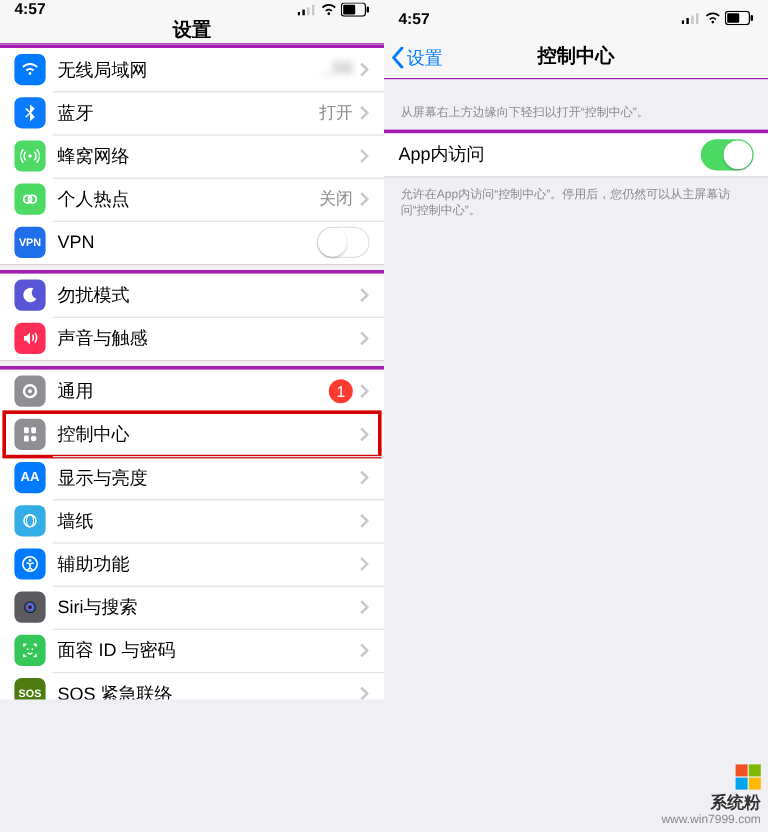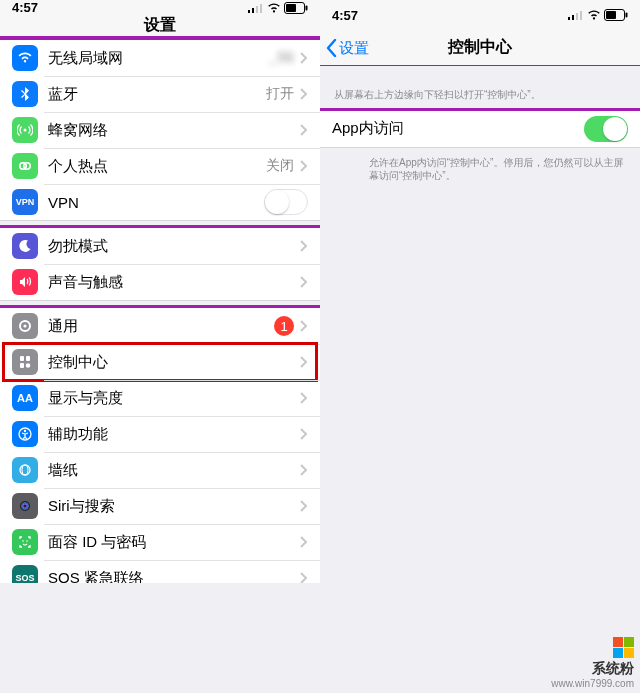--- a/index.html
+++ b/index.html
@@ -43,21 +43,21 @@
   .watermark .logo { display: inline-flex; gap: 1px; flex-wrap: wrap; width: 22px; height: 22px; justify-content: flex-end; align-content: flex-end; }
   .watermark .sq { width: 10px; height: 10px; }
   .watermark .brand { font-size: 14px; font-weight: 700; color: #333; margin-top: 2px; }
   .watermark .url { font-size: 10px; color: #888; }
   
   .bg-blue   { background: #007aff; }
   .bg-blue2  { background: #0a7aff; }
   .bg-green  { background: #4cd964; }
   .bg-green2 { background: #34c759; }
   .bg-gray   { background: #8e8e93; }
-  .bg-red    { background: #0f766e; }
+  .bg-red    { background: #4d7c0f; }
   .bg-pink   { background: #ff2d55; }
   .bg-purple { background: #5856d6; }
   .bg-dgray  { background: #5b5b60; }
   .bg-cyan   { background: #32ade6; }
   .bg-vpn    { background: #1f6feb; }
 </style>
 </head>
 <body>
 
 <div class="wrap">
@@ -212,41 +212,41 @@
       </div>
       <div class="row">
         <span class="ic bg-blue" style="font-size:11px;font-weight:700;color:#fff;">AA</span>
         <span class="label">显示与亮度</span>
         <span class="spacer"></span>
         <svg class="chev" width="8" height="12" viewBox="0 0 8 12">
             <path d="M1 1l5 5-5 5" stroke="#c7c7cc" stroke-width="2" fill="none"></path>
           </svg>
       </div>
       <div class="row">
+        <span class="ic bg-cyan">
+            <svg width="16" height="16" viewBox="0 0 16 16">
+              <circle cx="8" cy="8" r="5" fill="none" stroke="#fff" stroke-width="1.3"></circle>
+              <path d="M8 3c1.6 0 3 2.2 3 5s-1.4 5-3 5-3-2.2-3-5 1.4-5 3-5z" fill="none" stroke="#fff" stroke-width="1"></path>
+            </svg>
+          </span>
+        <span class="label">墙纸</span>
+        <span class="spacer"></span>
+        <svg class="chev" width="8" height="12" viewBox="0 0 8 12">
+            <path d="M1 1l5 5-5 5" stroke="#c7c7cc" stroke-width="2" fill="none"></path>
+          </svg>
+      </div>
+      <div class="row">
         <span class="ic bg-blue">
             <svg width="16" height="16" viewBox="0 0 16 16">
               <circle cx="8" cy="8" r="6" fill="none" stroke="#fff" stroke-width="1.3"></circle>
               <circle cx="8" cy="5" r="1.2" fill="#fff"></circle>
               <path d="M5 7l3 1 3-1M8 8v3m-2 2l2-2 2 2" stroke="#fff" stroke-width="1.3" fill="none"></path>
             </svg>
           </span>
         <span class="label">辅助功能</span>
-        <span class="spacer"></span>
-        <svg class="chev" width="8" height="12" viewBox="0 0 8 12">
-            <path d="M1 1l5 5-5 5" stroke="#c7c7cc" stroke-width="2" fill="none"></path>
-          </svg>
-      </div>
-      <div class="row">
-        <span class="ic bg-cyan">
-            <svg width="16" height="16" viewBox="0 0 16 16">
-              <circle cx="8" cy="8" r="5" fill="none" stroke="#fff" stroke-width="1.3"></circle>
-              <path d="M8 3c1.6 0 3 2.2 3 5s-1.4 5-3 5-3-2.2-3-5 1.4-5 3-5z" fill="none" stroke="#fff" stroke-width="1"></path>
-            </svg>
-          </span>
-        <span class="label">墙纸</span>
         <span class="spacer"></span>
         <svg class="chev" width="8" height="12" viewBox="0 0 8 12">
             <path d="M1 1l5 5-5 5" stroke="#c7c7cc" stroke-width="2" fill="none"></path>
           </svg>
       </div>
       <div class="row">
         <span class="ic bg-dgray">
             <svg width="16" height="16" viewBox="0 0 16 16">
               <circle cx="8" cy="8" r="5" fill="#222"></circle>
               <circle cx="8" cy="8" r="2.2" fill="none" stroke="#8a5cff" stroke-width="1.2"></circle>
@@ -319,21 +319,21 @@
 
     <div class="group" style="margin-bottom:4px;">
       <div class="row noicon">
         <span class="label">App内访问</span>
         <span class="spacer"></span>
         <span class="switch on">
             <span class="knob"></span>
           </span>
       </div>
     </div>
-    <div class="desc" style="padding-top:4px;margin-left:35px;">允许在App内访问“控制中心”。停用后，您仍然可以从主屏幕访问“控制中心”。</div>
+    <div class="desc" style="padding-top:4px;">允许在App内访问“控制中心”。停用后，您仍然可以从主屏幕访问“控制中心”。</div>
 
   </div>
 
   <div class="watermark">
     <span class="logo">
       <span class="sq" style="background:#f25022"></span>
         <span class="sq" style="background:#7fba00"></span>
       <span class="sq" style="background:#00a4ef"></span>
         <span class="sq" style="background:#ffb900"></span>
     </span>

